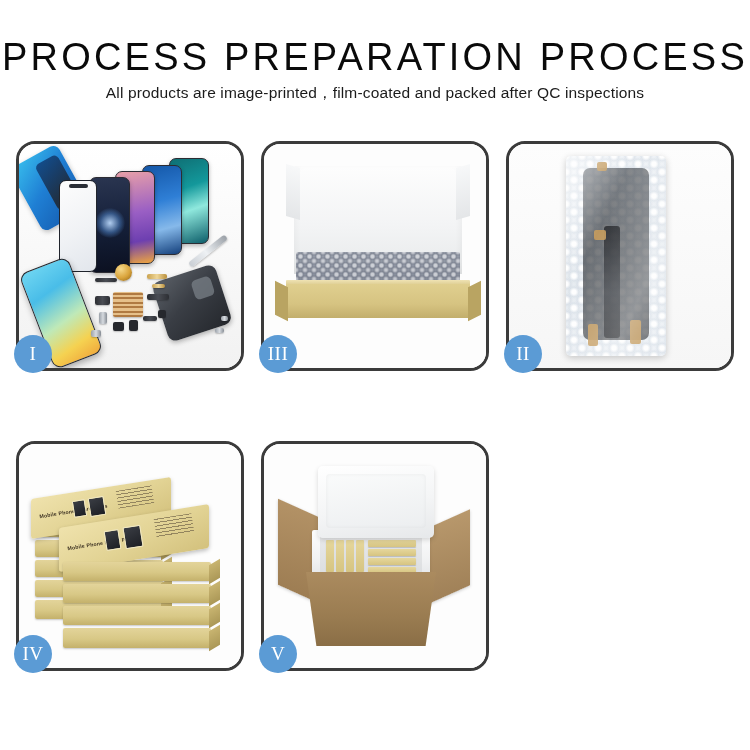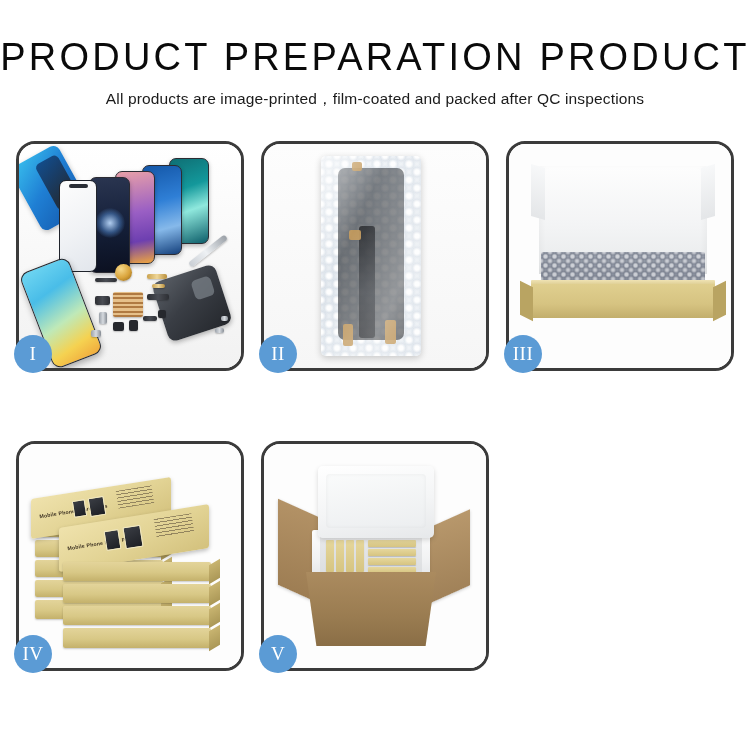--- a/index.html
+++ b/index.html
@@ -18,21 +18,21 @@
   .title {
     font-size: 38px;
     font-weight: 400;
     letter-spacing: 3.2px;
     color: #0a0a0a;
     line-height: 1.05;
     white-space: nowrap;
   }
 
   .subtitle {
-    margin-top: 11px;
+    margin-top: 5px;
     font-size: 15.5px;
     font-weight: 400;
     letter-spacing: 0.15px;
     color: #1b1b1b;
     white-space: nowrap;
   }
 
   
   .grid {
     position: absolute;
@@ -375,21 +375,21 @@
     position:absolute; width:18px; height:22px;
     background: rgba(140,118,86,.65); border-radius:1px;
   }
 
   .sr { position:absolute; width:1px; height:1px; overflow:hidden; clip:rect(0,0,0,0); }
 </style>
 </head>
 <body>
 
 <div class="header">
-  <div class="title">PRODUCT PREPARATION PRODUCT</div>
+  <div class="title">PROCESS PREPARATION PROCESS</div>
   <div class="subtitle">All products are image-printed，film-coated and packed after QC inspections</div>
 </div>
 
 <div class="grid">
 
   <div class="panel">
     <div class="panel-inner p1">
       <div class="blue-film"></div>
       <div class="fan">
         <div class="ph ph1"></div>
@@ -415,44 +415,44 @@
       <div class="prt sil" style="left:72px;top:186px;width:10px;height:7px;"></div>
       <div class="prt blk" style="left:139px;top:166px;width:8px;height:8px;"></div>
       <div class="prt sil" style="left:196px;top:184px;width:9px;height:5px;"></div>
       <div class="prt sil" style="left:202px;top:172px;width:7px;height:5px;"></div>
     </div>
     <div class="badge">I</div>
     <span class="sr">Mobile phone LCD screens, tempered glass films and spare parts laid out before assembly</span>
   </div>
 
   <div class="panel">
+    <div class="panel-inner p3">
+      <div class="b3-lid"></div>
+      <div class="b3-foam"></div>
+      <div class="b3-rim"></div>
+      <div class="b3-front"></div>
+    </div>
+    <div class="badge">III</div>
+    <span class="sr">Bubble-wrapped units packed into a yellow kraft box with white foam lining</span>
+  </div>
+
+  <div class="panel">
     <div class="panel-inner p2">
       <div class="bubble-bag">
         <div class="bag-screen"></div>
         <div class="bag-flex"></div>
         <div class="bag-tape" style="left:31px;top:6px;width:10px;height:9px;"></div>
         <div class="bag-tape" style="left:28px;top:74px;width:12px;height:10px;"></div>
         <div class="bag-tape" style="left:22px;top:168px;width:10px;height:22px;"></div>
         <div class="bag-tape" style="left:64px;top:164px;width:11px;height:24px;"></div>
         <div class="bag-sheen"></div>
       </div>
     </div>
     <div class="badge">II</div>
     <span class="sr">Single LCD screen assembly sealed inside a clear bubble wrap bag</span>
-  </div>
-
-  <div class="panel">
-    <div class="panel-inner p3">
-      <div class="b3-lid"></div>
-      <div class="b3-foam"></div>
-      <div class="b3-rim"></div>
-      <div class="b3-front"></div>
-    </div>
-    <div class="badge">III</div>
-    <span class="sr">Bubble-wrapped units packed into a yellow kraft box with white foam lining</span>
   </div>
 
   <div class="panel">
     <div class="panel-inner p4">
       <div class="stack">
         <div class="sbox" style="left:6px;top:56px;width:128px;height:17px;">
             <div class="side"></div>
           </div>
         <div class="sbox" style="left:6px;top:76px;width:128px;height:17px;">
             <div class="side"></div>

